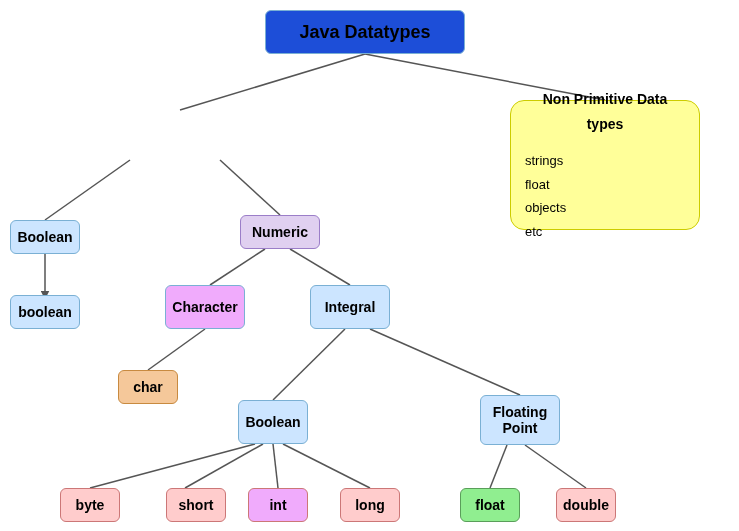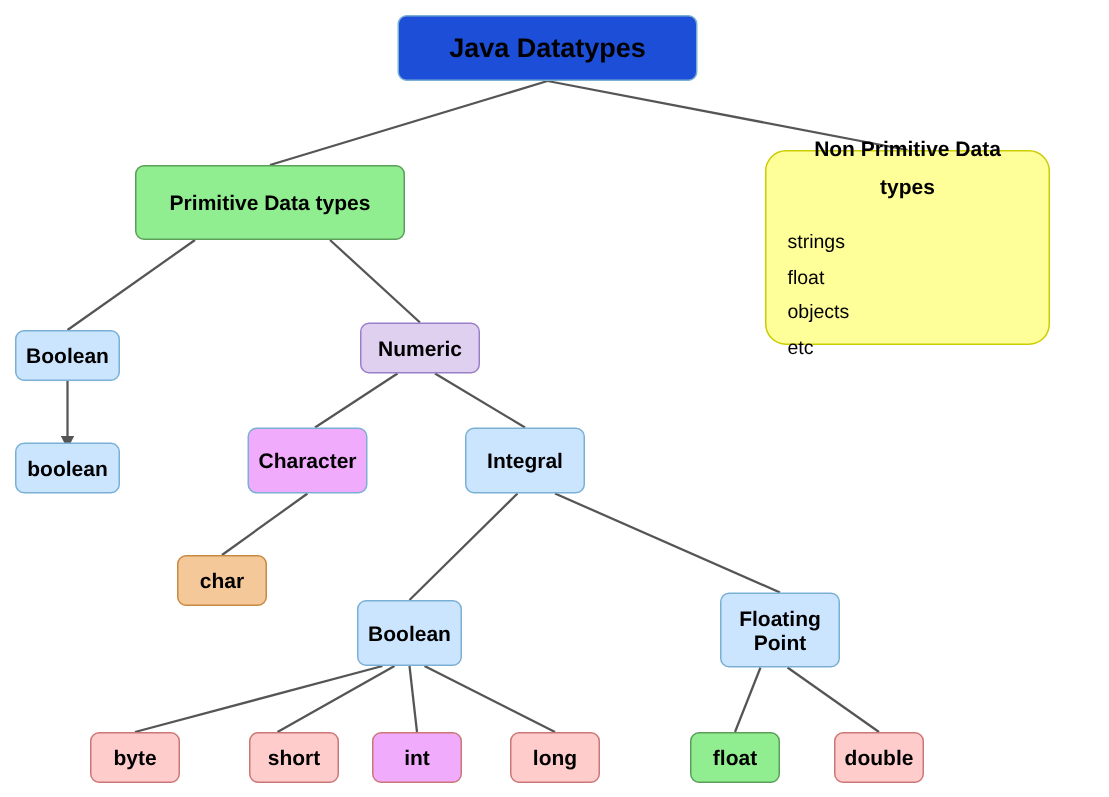--- a/index.html
+++ b/index.html
@@ -252,23 +252,20 @@
       <marker id="arr" markerWidth="6" markerHeight="6" refX="3" refY="3" orient="auto">
         <path d="M0,0 L6,3 L0,6 Z" fill="#555"></path>
       </marker>
     </defs>
   </svg>
 
   <div class="node java-root">
     <span>Java Datatypes</span>
   </div>
 
-  <div class="node primitive">
-    <span>Primitive Data types</span>
-  </div>
 
   <div class="node non-primitive">
     <div class="non-primitive-title">Non Primitive Data types</div>
     <div>strings</div>
     <div>float</div>
     <div>objects</div>
     <div>etc</div>
   </div>
 
   <div class="node boolean-node">

